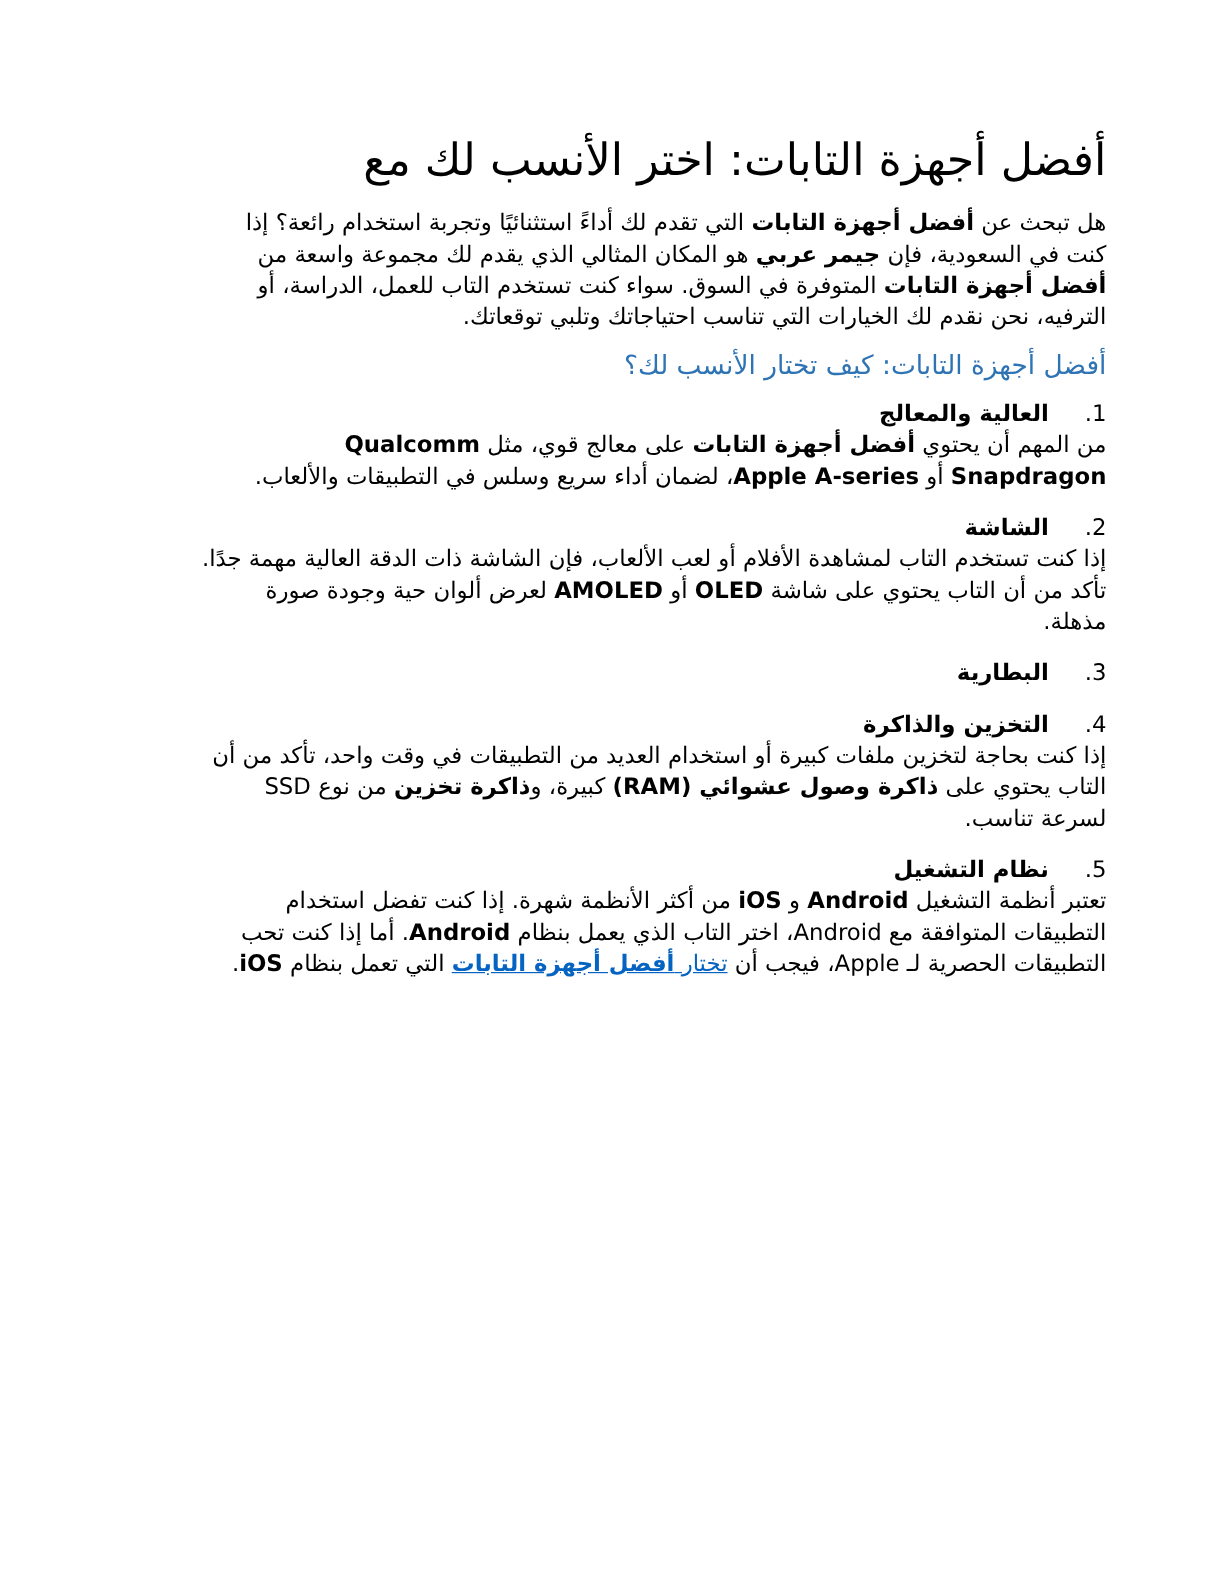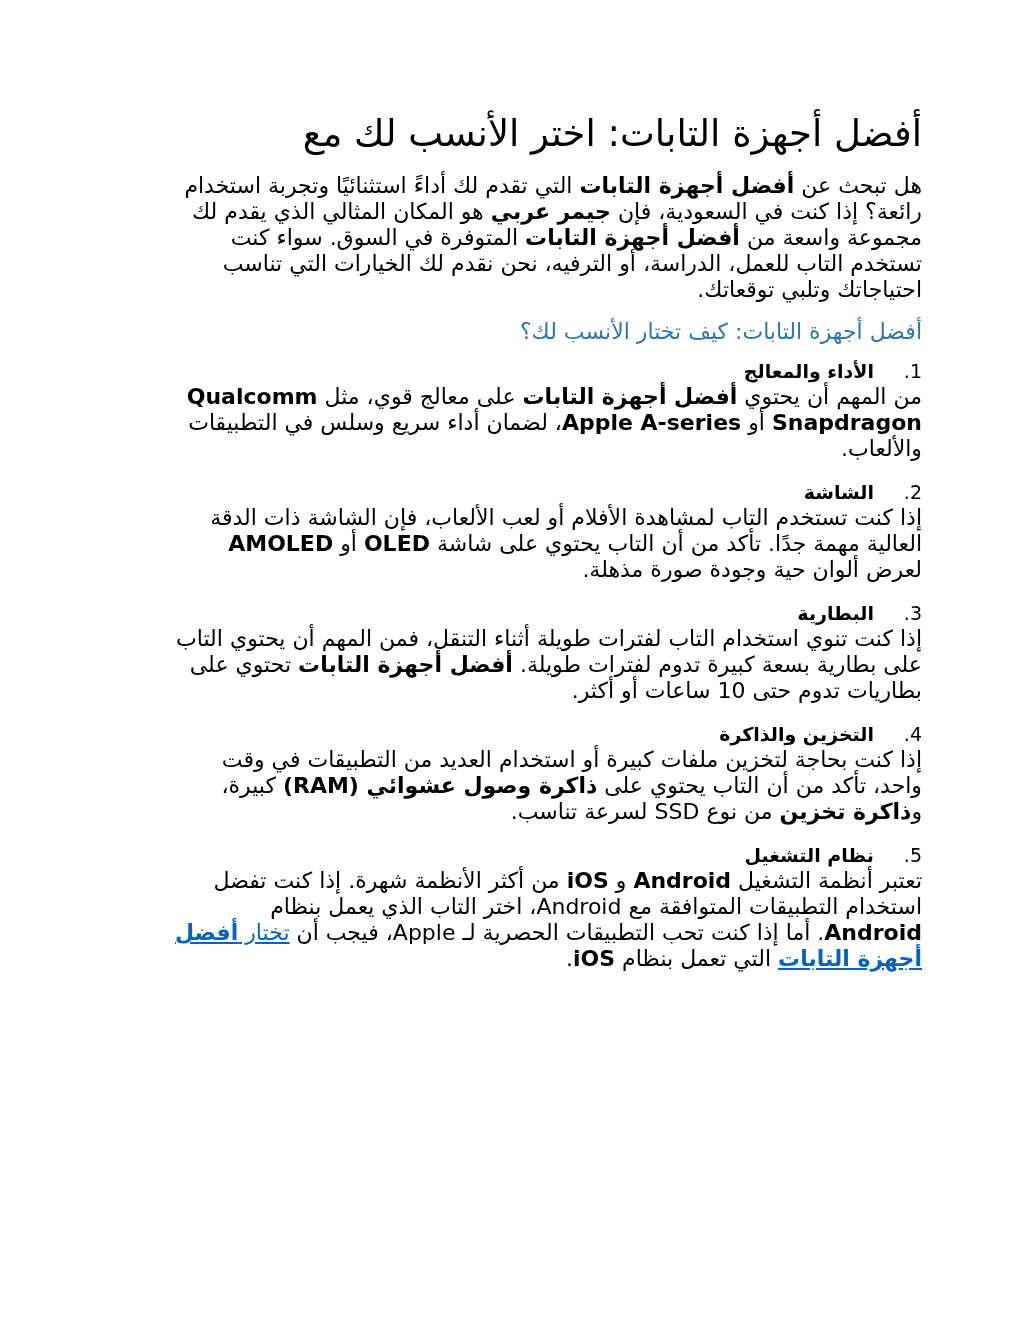--- a/index.html
+++ b/index.html
@@ -23,21 +23,21 @@
     height: 1325px;
   }
   h1.doc-title {
     font-size: 37px;
     font-weight: 400;
     line-height: 52px;
     margin: 0 0 13px 0;
     color: #000000;
   }
   p.body, div.body {
-    font-size: 22px;
+    font-size: 19px;
     line-height: 26px;
     margin: 0 0 14px 0;
   }
   h2.section-heading {
     font-size: 22px;
     font-weight: 400;
     line-height: 30px;
     margin: 0 0 11px 0;
     color: var(--heading, #2E74B5);
   }
@@ -77,39 +77,38 @@
 
 
   <h2 class="section-heading">أفضل أجهزة التابات: كيف تختار الأنسب لك؟</h2>
 
 
   <div class="tips">
 
     <div class="tip">
       <div class="tip-head">
         <span class="num">1.</span>
-        <span class="tip-title">الأداء والمعالج</span>
+        <span class="tip-title">العالية والمعالج</span>
       </div>
       <div class="tip-body body"><span>من المهم أن يحتوي </span><span class="b">أفضل أجهزة التابات</span><span> على معالج قوي، مثل </span><span class="b">Qualcomm Snapdragon</span><span> أو </span><span class="b">Apple A-series</span><span>، لضمان أداء سريع وسلس في التطبيقات والألعاب.</span></div>
     </div>
 
     <div class="tip">
       <div class="tip-head">
         <span class="num">2.</span>
         <span class="tip-title">الشاشة</span>
       </div>
       <div class="tip-body body"><span>إذا كنت تستخدم التاب لمشاهدة الأفلام أو لعب الألعاب، فإن الشاشة ذات الدقة العالية مهمة جدًا. تأكد من أن التاب يحتوي على شاشة </span><span class="b">OLED</span><span> أو </span><span class="b">AMOLED</span><span> لعرض ألوان حية وجودة صورة مذهلة.</span></div>
     </div>
 
     <div class="tip">
       <div class="tip-head">
         <span class="num">3.</span>
         <span class="tip-title">البطارية</span>
       </div>
-      <div class="tip-body body"><span>إذا كنت تنوي استخدام التاب لفترات طويلة أثناء التنقل، فمن المهم أن يحتوي التاب على بطارية بسعة كبيرة تدوم لفترات طويلة. </span><span class="b">أفضل أجهزة التابات</span><span> تحتوي على بطاريات تدوم حتى 10 ساعات أو أكثر.</span></div>
     </div>
 
     <div class="tip">
       <div class="tip-head">
         <span class="num">4.</span>
         <span class="tip-title">التخزين والذاكرة</span>
       </div>
       <div class="tip-body body"><span>إذا كنت بحاجة لتخزين ملفات كبيرة أو استخدام العديد من التطبيقات في وقت واحد، تأكد من أن التاب يحتوي على </span><span class="b">ذاكرة وصول عشوائي (RAM)</span><span> كبيرة، و</span><span class="b">ذاكرة تخزين</span><span> من نوع SSD لسرعة تناسب.</span></div>
     </div>
 

